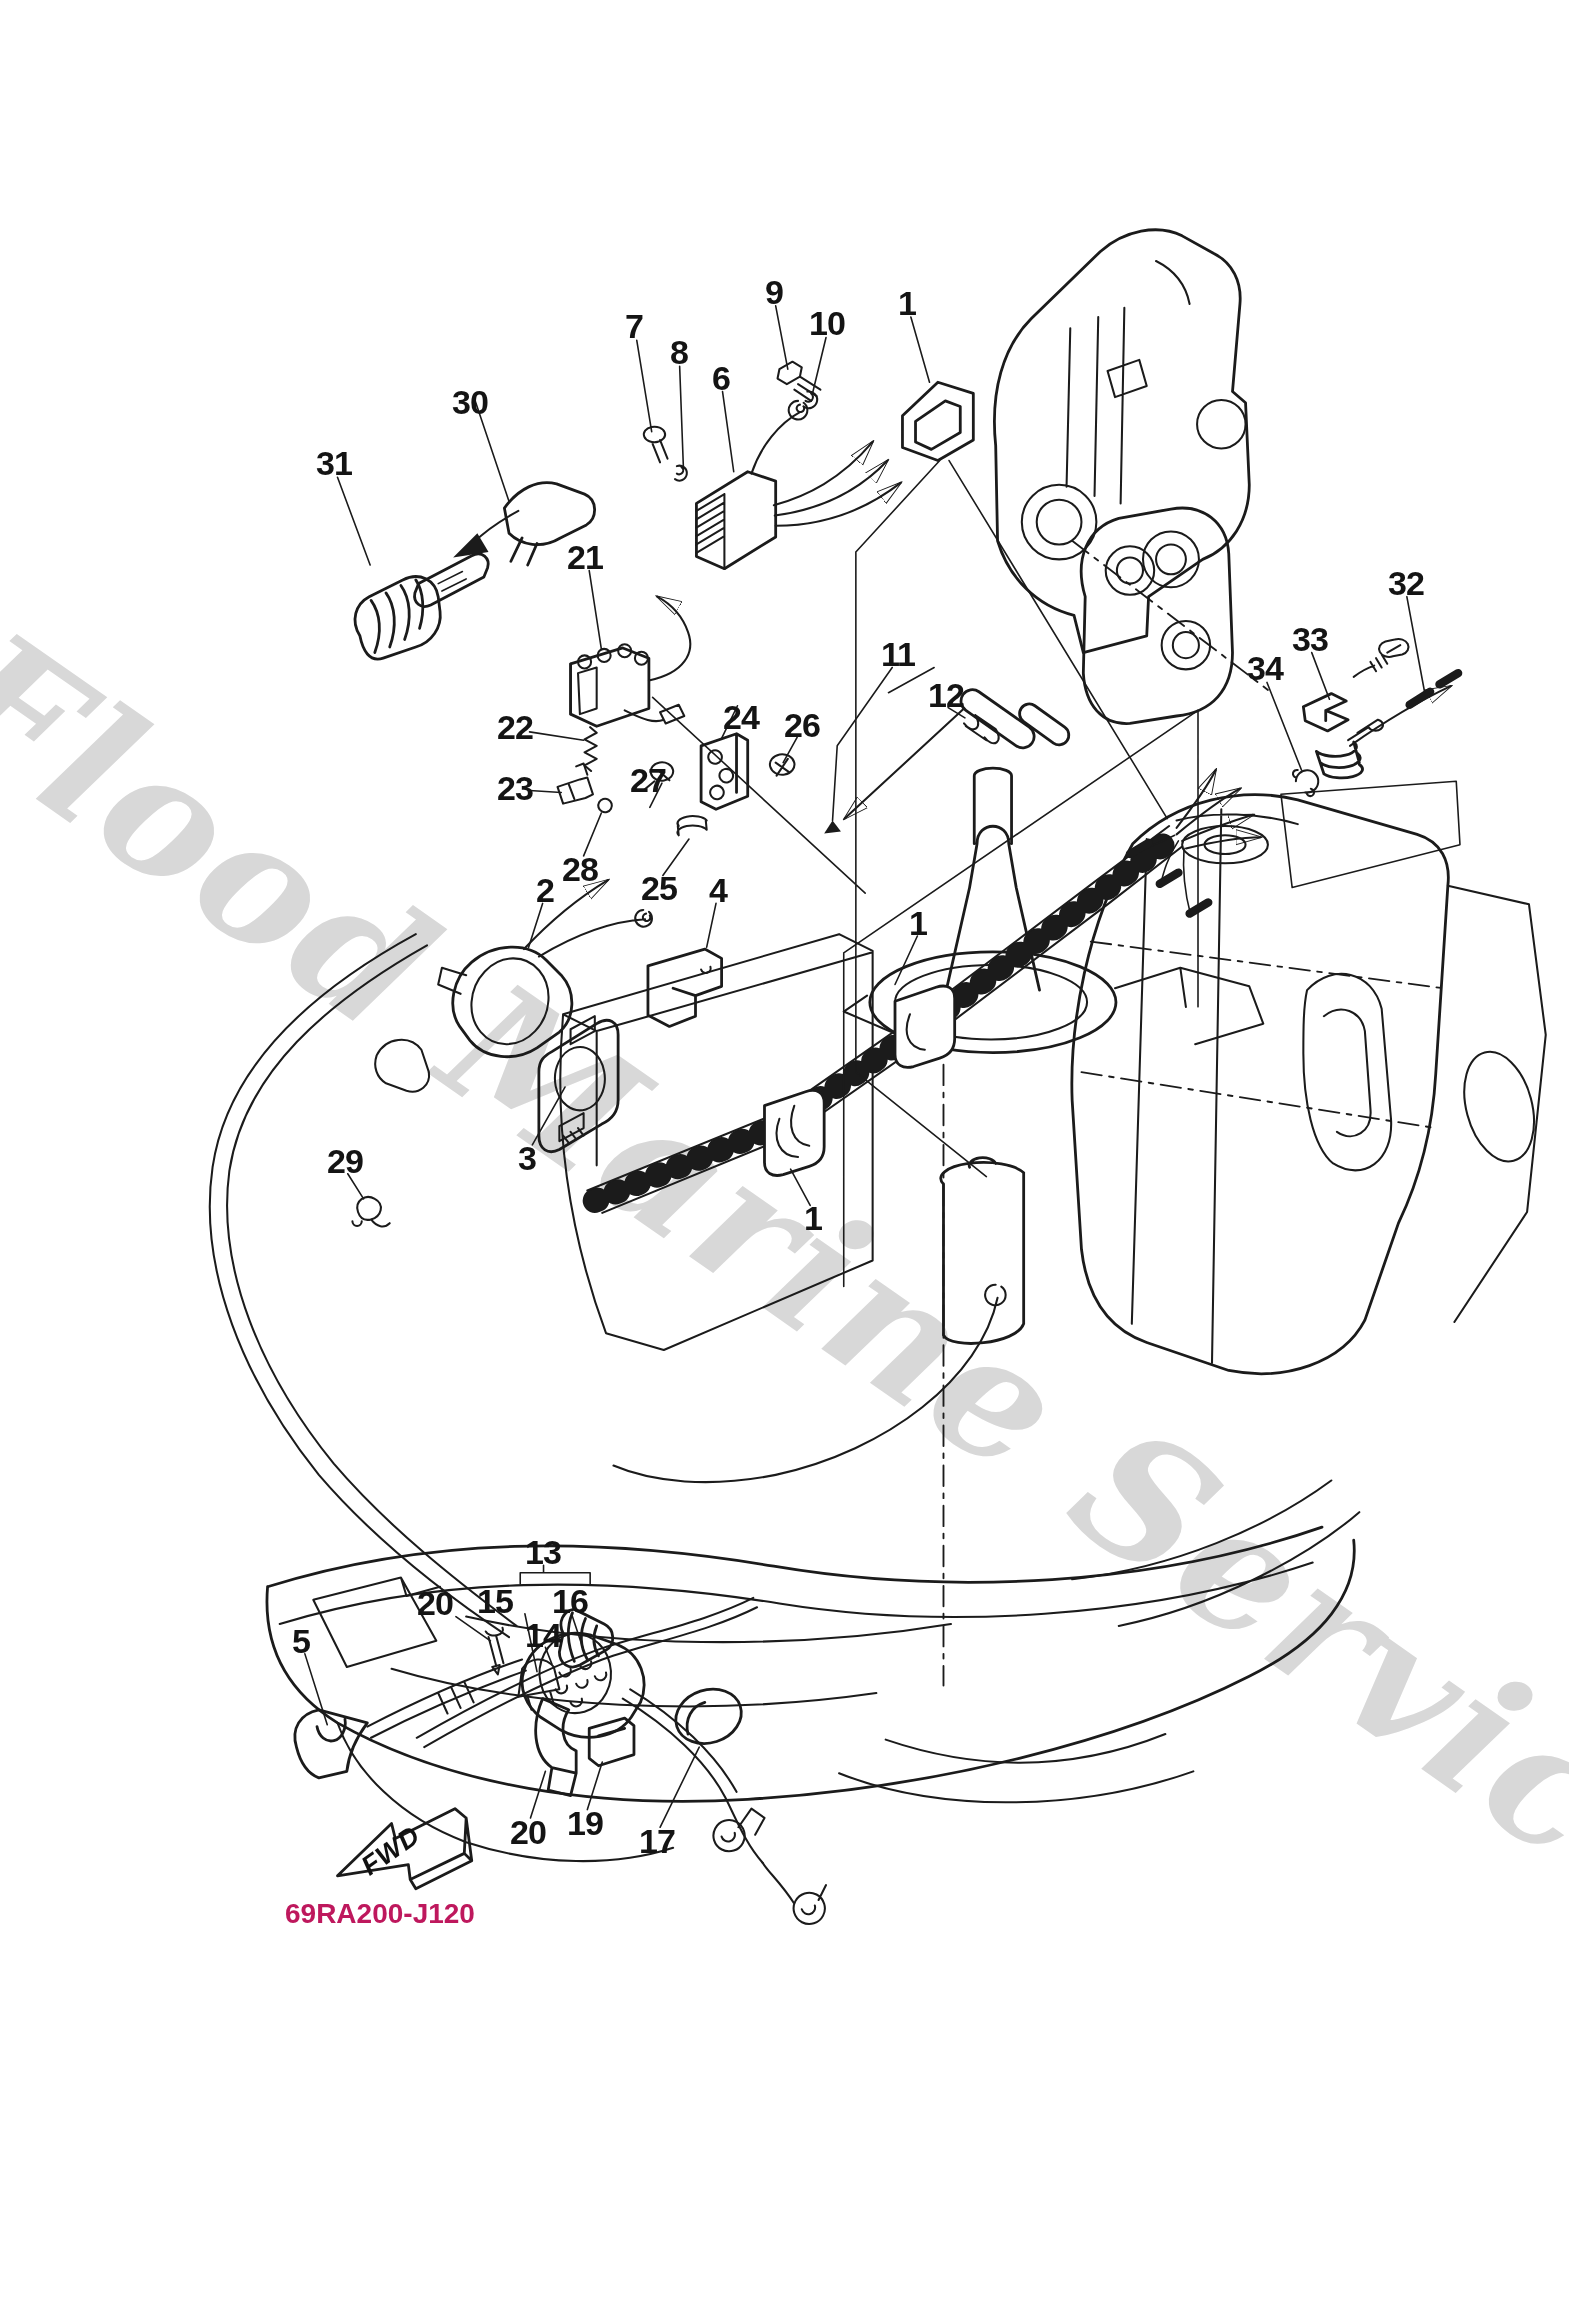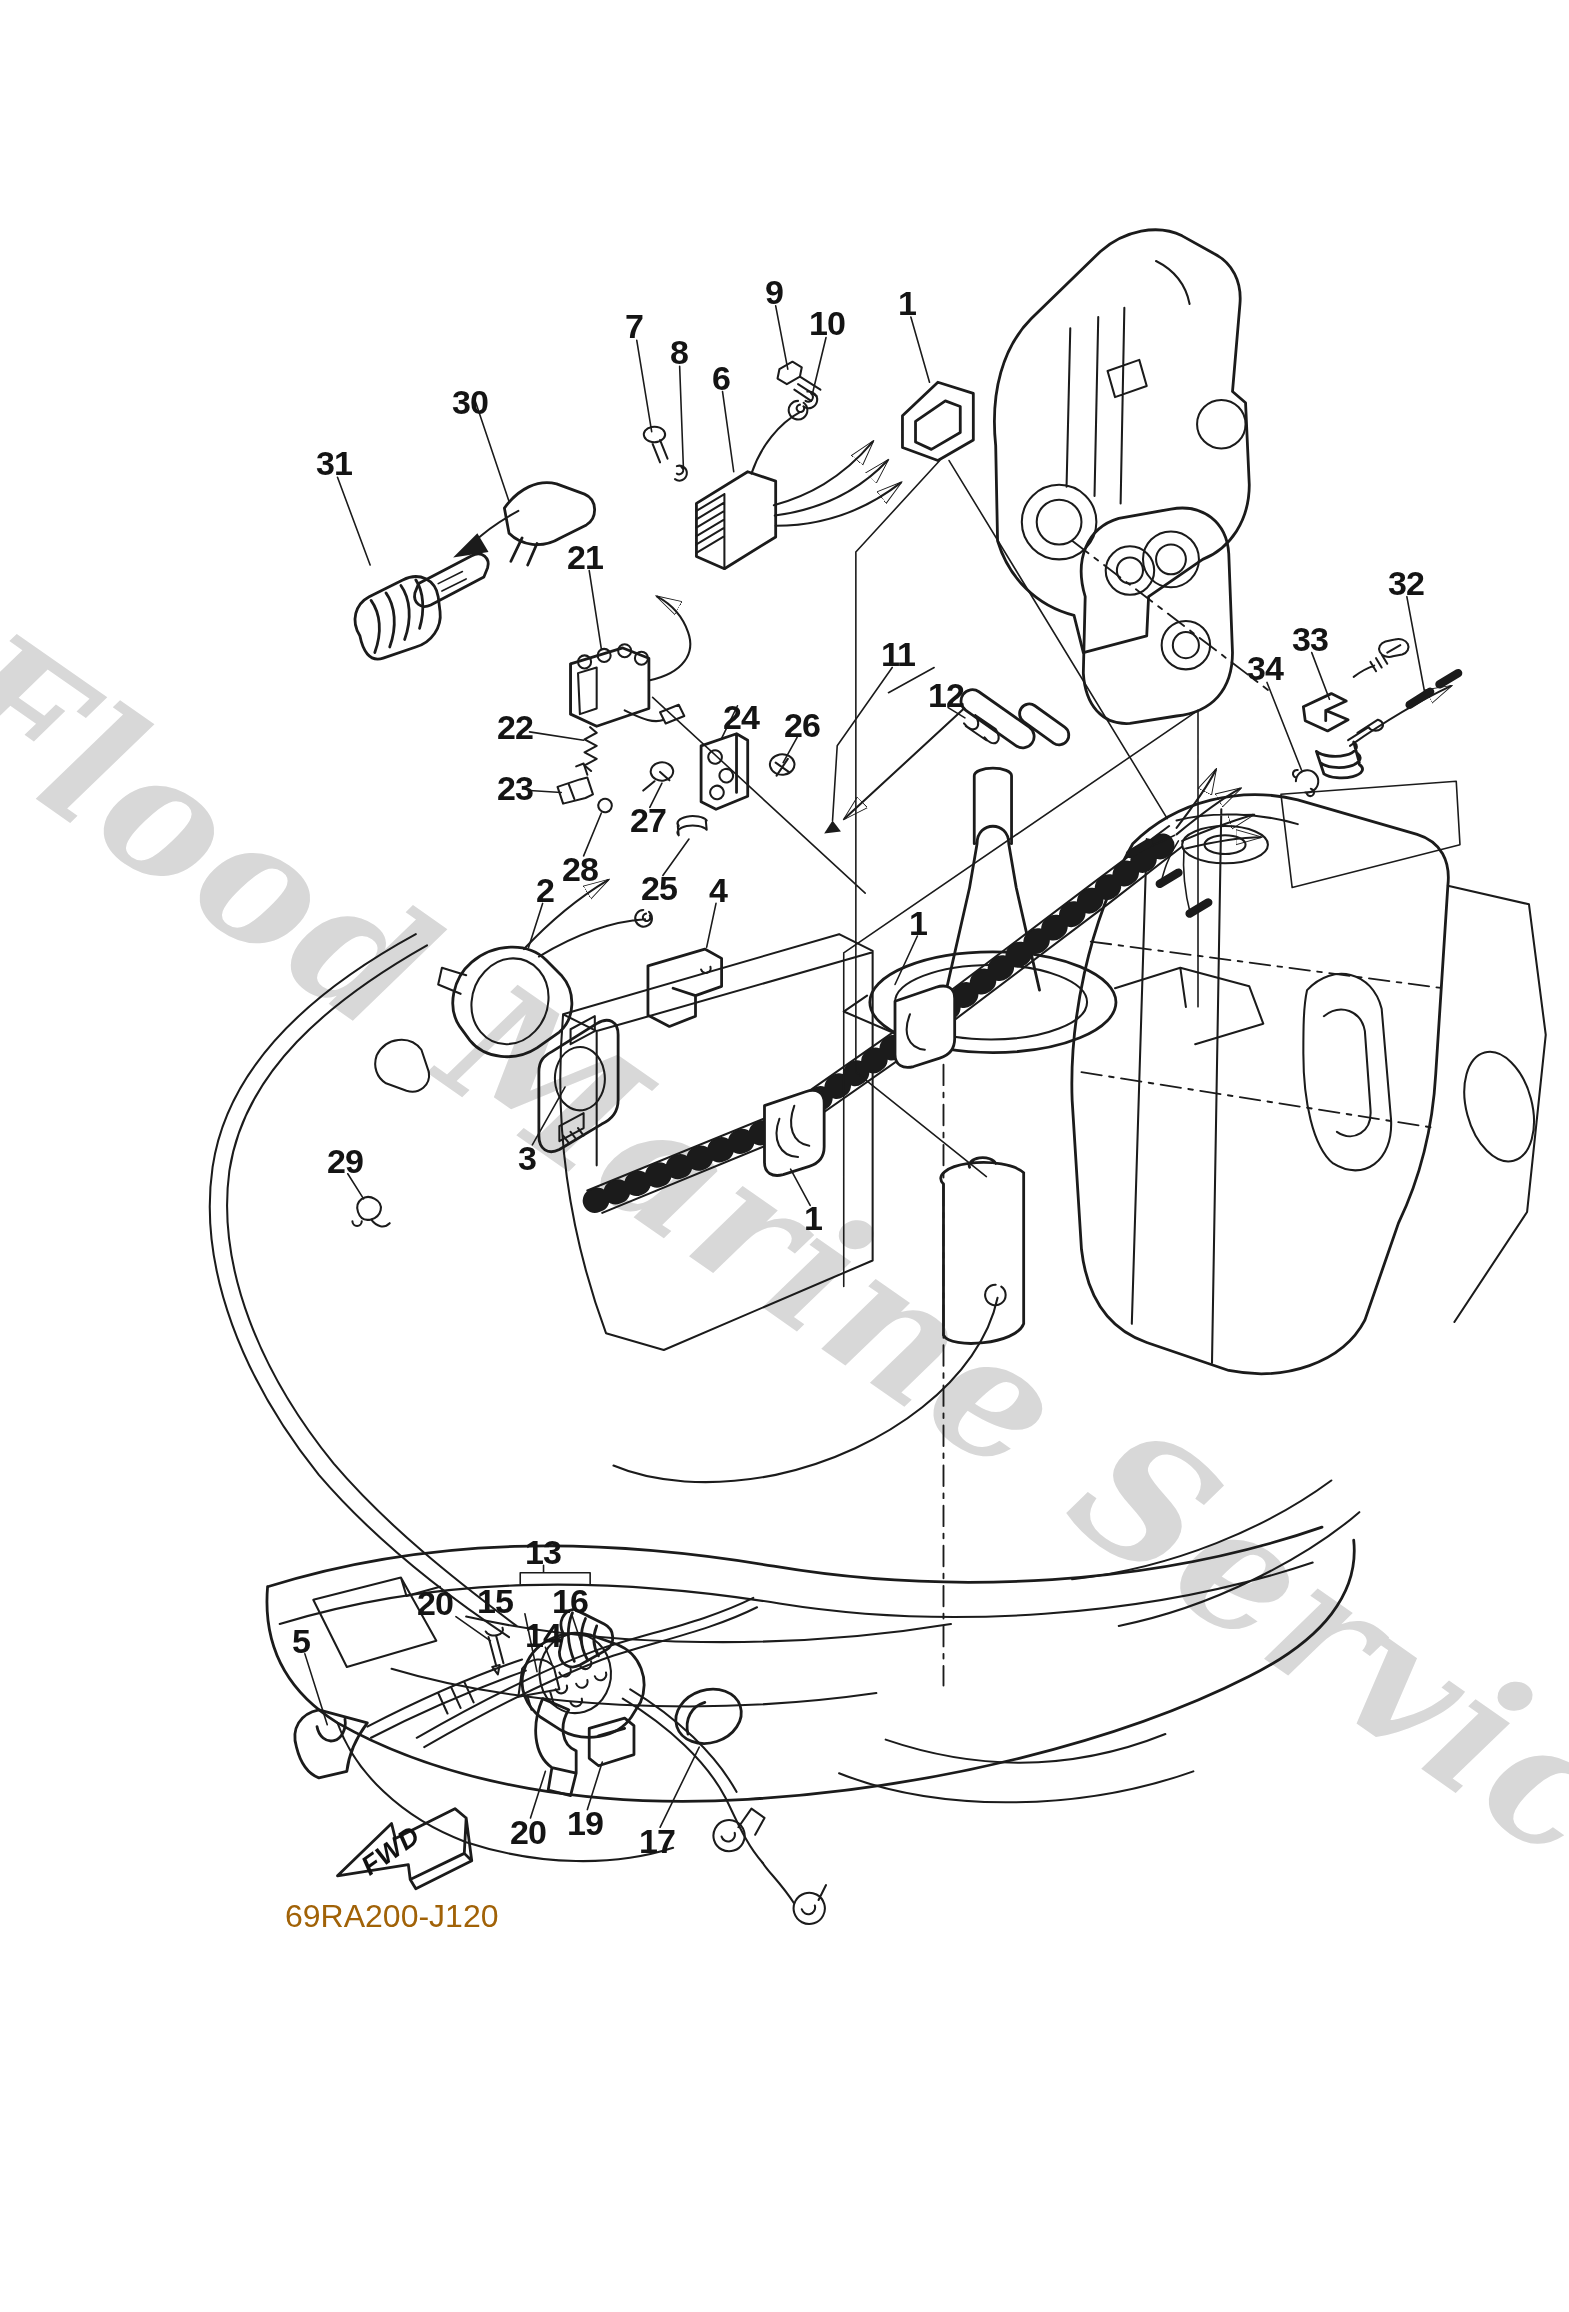--- a/index.html
+++ b/index.html
@@ -41,23 +41,23 @@
     font-weight:700;
     font-size:34px;
     letter-spacing:-0.9px;
     color:#141414;
     z-index:3;
     white-space:nowrap;
   }
   .part-code{
     position:absolute;
     left:285px;top:1898px;
-    font-size:32px;
-    font-weight:400;
-    color:#a16207;
+    font-size:28px;
+    font-weight:700;
+    color:#be185d;
     letter-spacing:0px;
     z-index:3;
   }
   .fwd-label{
     position:absolute;
     left:391px;top:1851px;
     transform:translate(-50%,-50%) rotate(-35deg);
     font-size:27px;
     font-style:italic;
     font-weight:700;
@@ -259,21 +259,21 @@
       <span class="callout" style="left: 585px; top: 557px;">21</span>
       <span class="callout" style="left: 898px; top: 654px;">11</span>
       <span class="callout" style="left: 946px; top: 695px;">12</span>
       <span class="callout" style="left: 1406px; top: 583px;">32</span>
       <span class="callout" style="left: 1310px; top: 639px;">33</span>
       <span class="callout" style="left: 1265px; top: 668px;">34</span>
       <span class="callout" style="left: 741px; top: 693px; margin-top: 24px;">24</span>
       <span class="callout" style="left: 802px; top: 725px;">26</span>
       <span class="callout" style="left: 515px; top: 727px;">22</span>
       <span class="callout" style="left: 515px; top: 788px;">23</span>
-      <span class="callout" style="left: 648px; top: 820px;">27</span>
+      <span class="callout" style="left: 648px; top: 780px;">27</span>
       <span class="callout" style="left: 580px; top: 869px;">28</span>
       <span class="callout" style="left: 659px; top: 888px;">25</span>
       <span class="callout" style="left: 545px; top: 890px;">2</span>
       <span class="callout" style="left: 718px; top: 890px;">4</span>
       <span class="callout" style="left: 918px; top: 923px;">1</span>
       <span class="callout" style="left: 527px; top: 1158px;">3</span>
       <span class="callout" style="left: 345px; top: 1161px;">29</span>
       <span class="callout" style="left: 813px; top: 1218px;">1</span>
       <span class="callout" style="left: 543px; top: 1552px;">13</span>
       <span class="callout" style="left: 435px; top: 1603px;">20</span>

